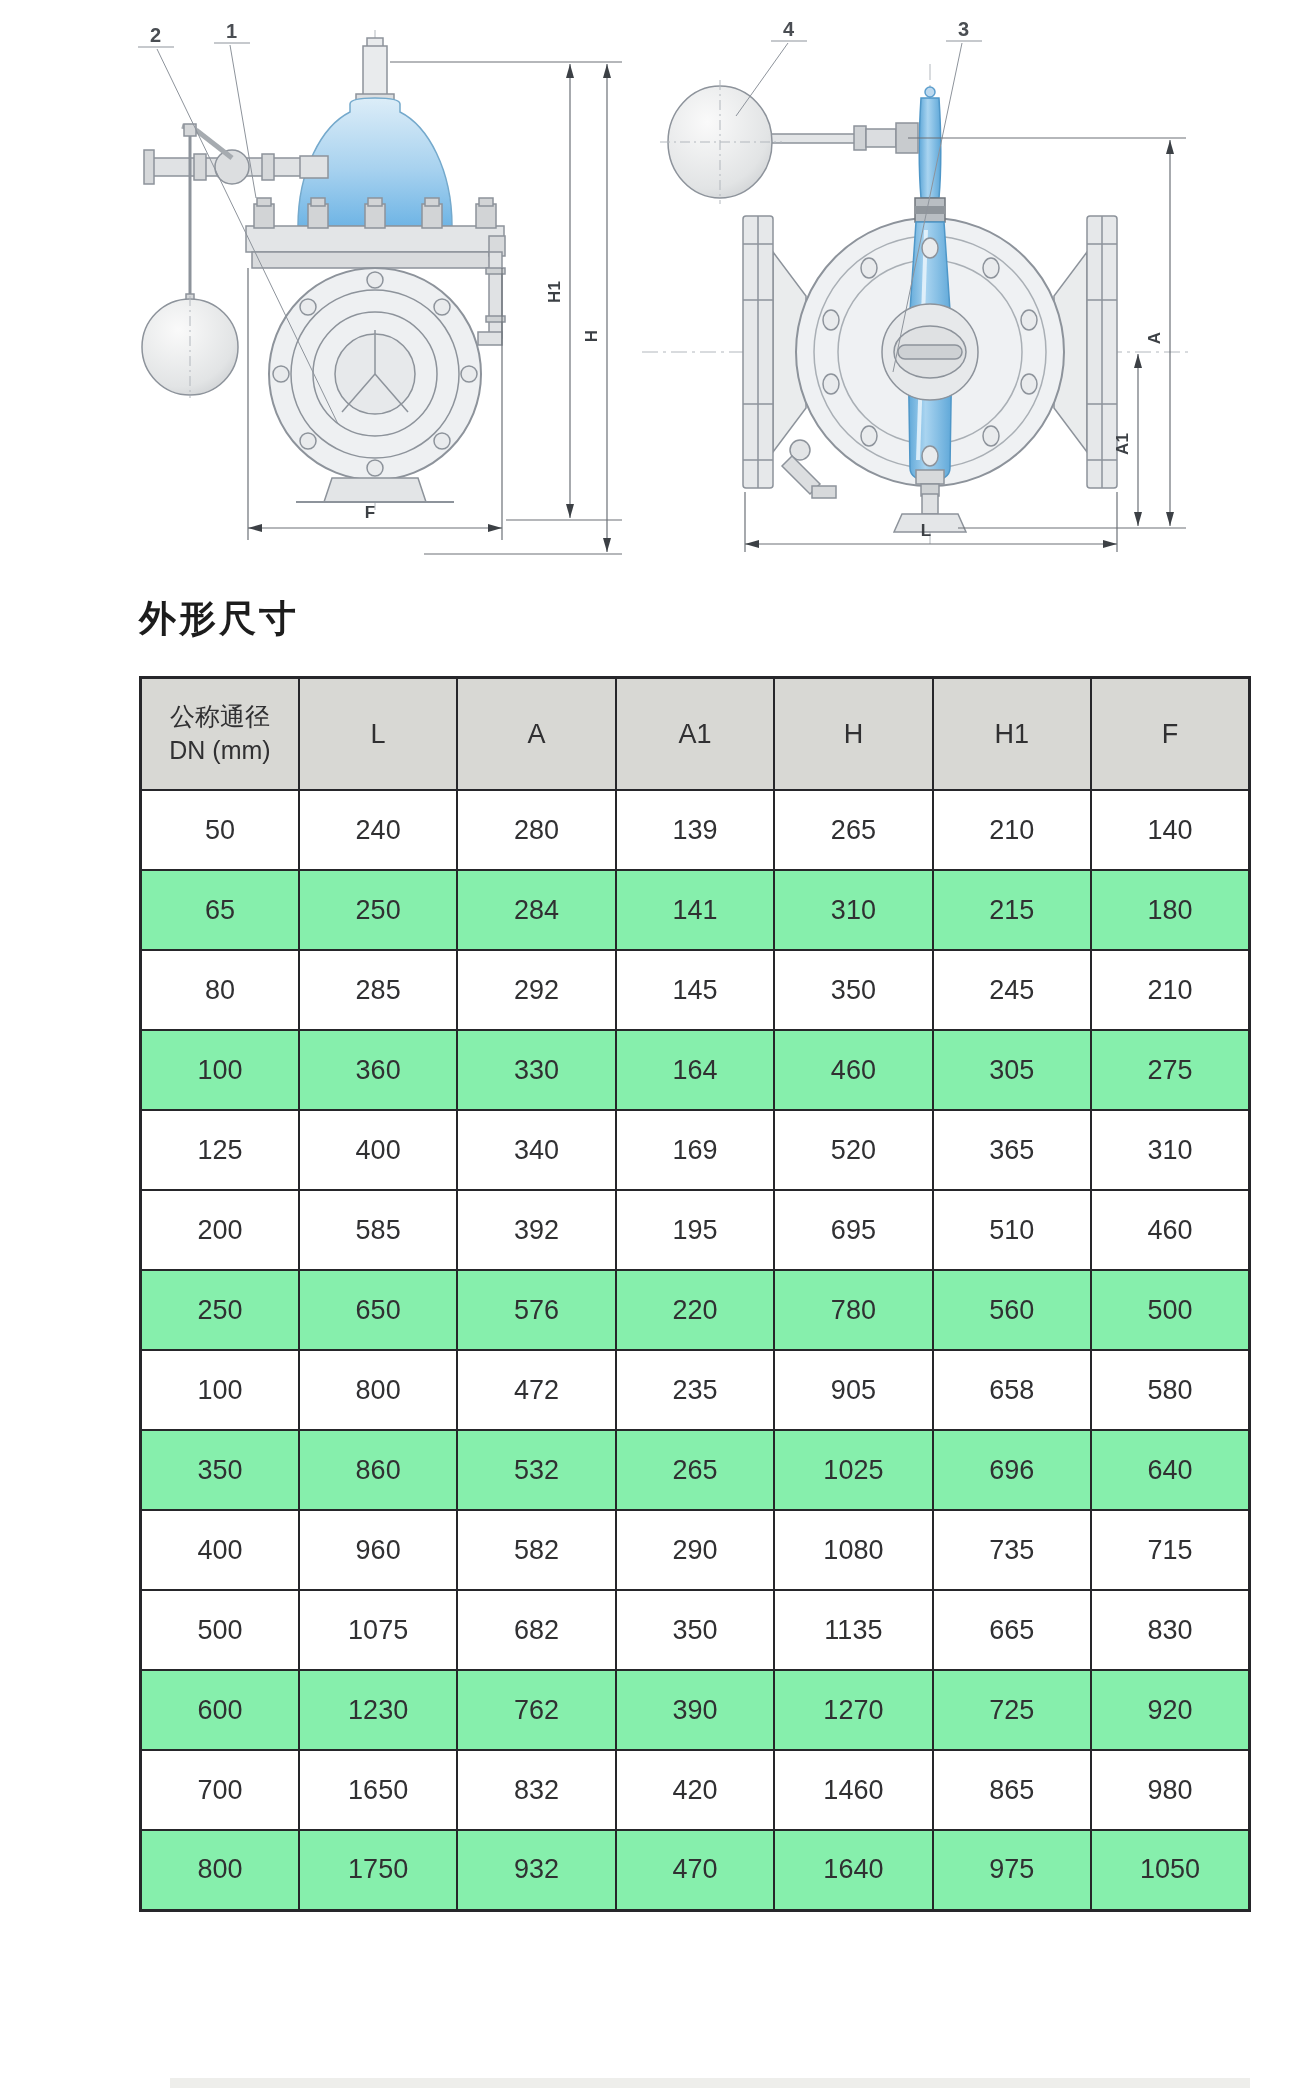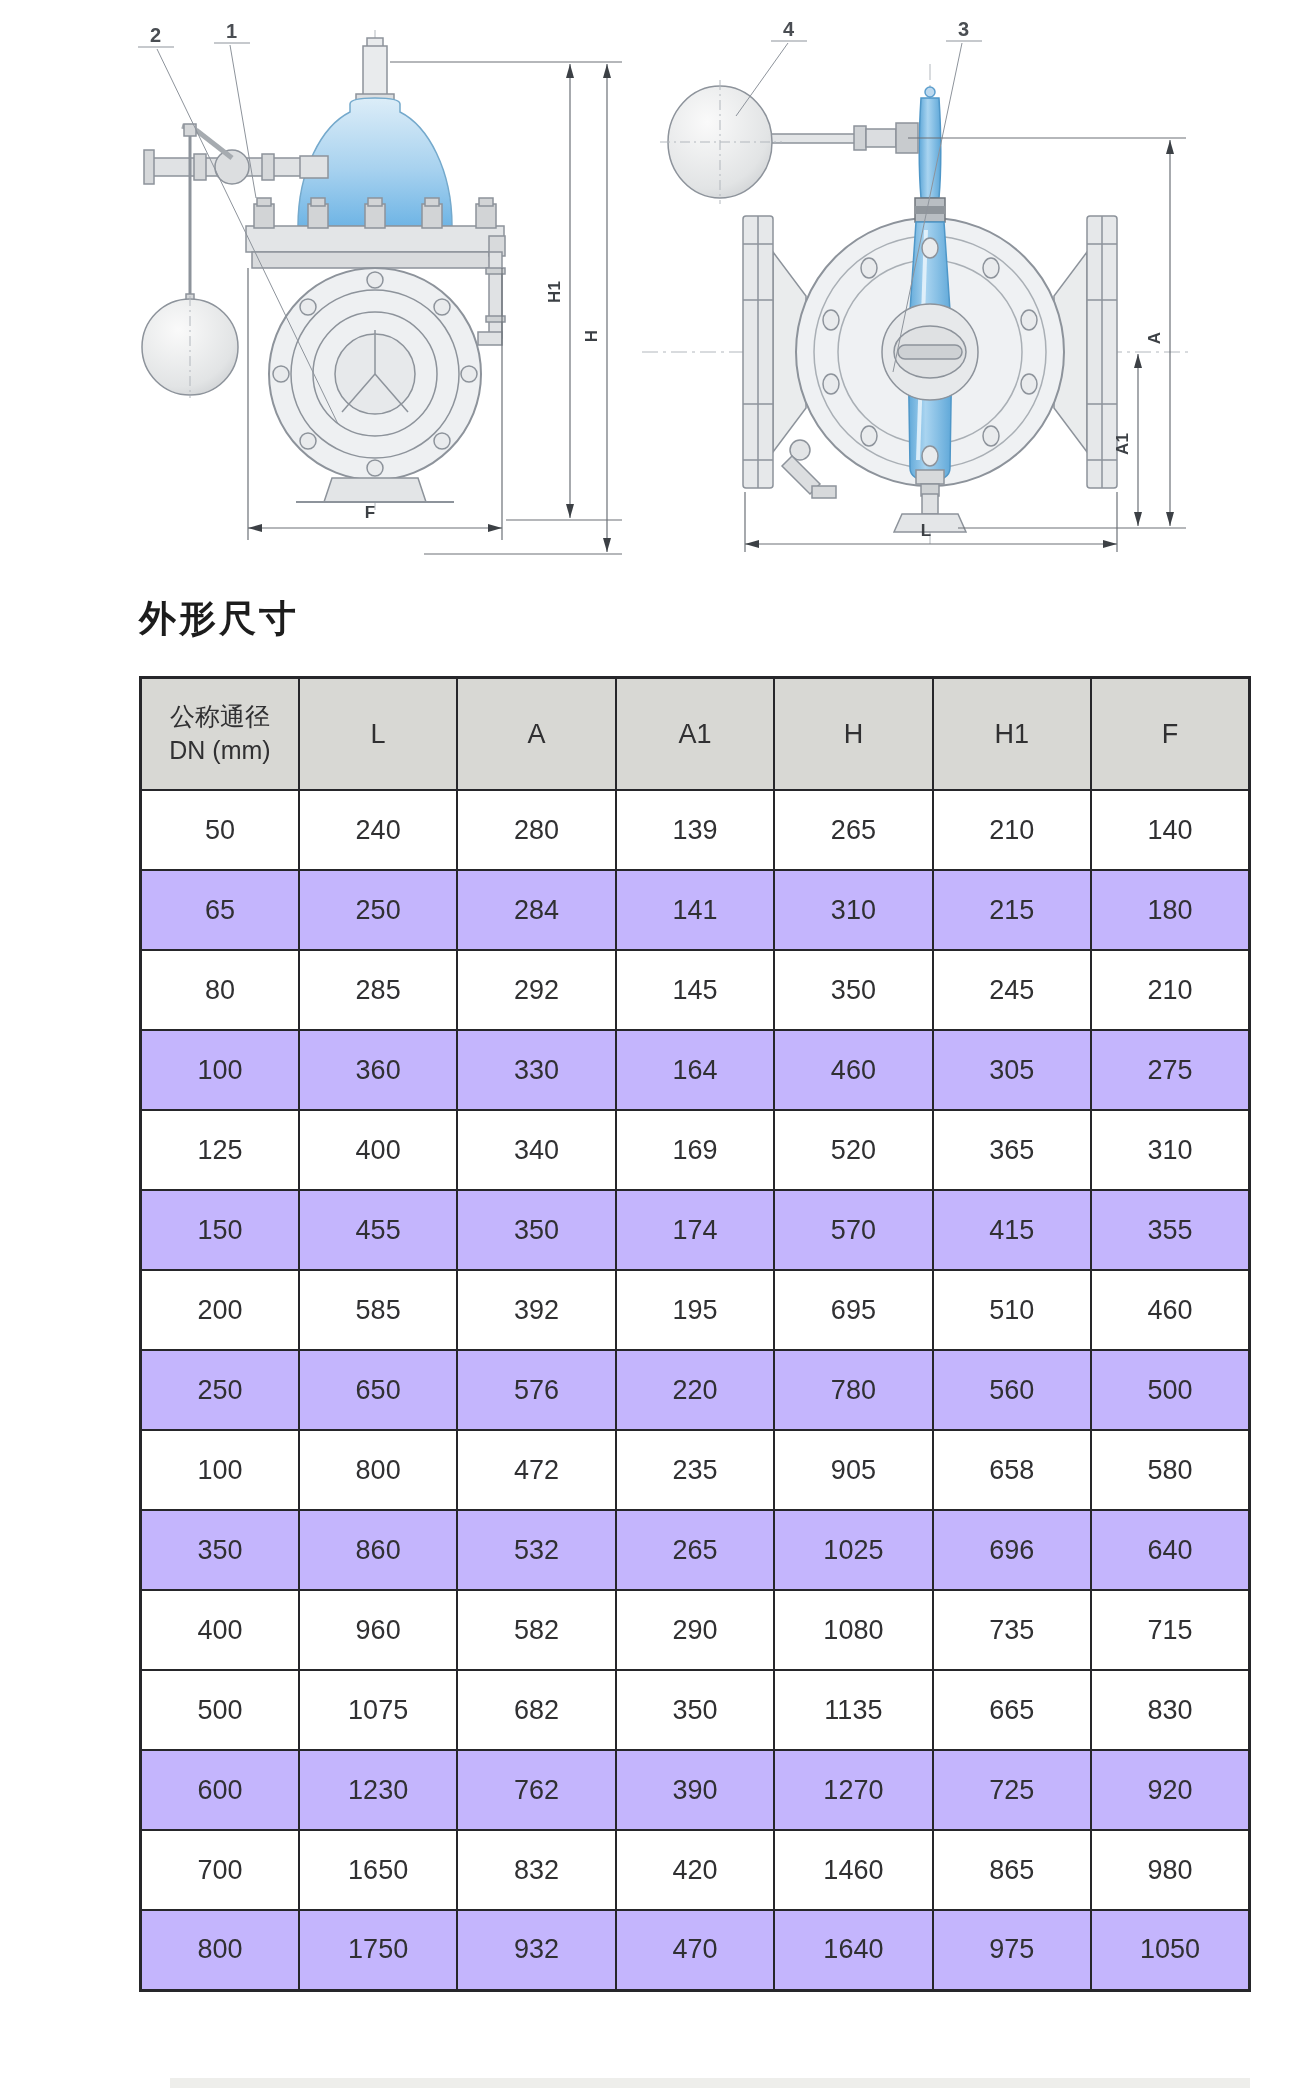--- a/index.html
+++ b/index.html
@@ -8,21 +8,21 @@
   #drawing-area{position:absolute;left:0;top:0;width:1300px;height:580px;}
   #section-title{position:absolute;left:139px;top:594px;margin:0;font-size:37px;font-weight:bold;
         color:#1c1c1c;letter-spacing:3px;}
   #dim-table{position:absolute;left:139px;top:676px;width:1112px;border-collapse:collapse;
         table-layout:fixed;border:3px solid #26262a;}
   #dim-table th,#dim-table td{border:2px solid #26262a;text-align:center;vertical-align:middle;
         color:#303032;}
   #dim-table thead th{background:#d8d8d4;height:108px;font-weight:normal;font-size:27px;}
   #dim-table thead th.dn-head{font-size:25px;line-height:1.35;}
   #dim-table tbody tr{height:80px;background:#ffffff;padding-left:21px;}
-  #dim-table tbody tr.alt{background:#c4b5fd;}
+  #dim-table tbody tr.alt{background:#86efac;}
   #dim-table tbody td{font-size:27px;}
   #bottom-strip{position:absolute;left:170px;top:2078px;width:1080px;height:10px;background:#eeeeeb;}
   .dimtext{font-size:17px;font-weight:bold;fill:#3c4045;}
   .callout{font-size:20px;font-weight:bold;fill:#4a4e53;}
 </style>
 </head>
 <body>
 
 <div id="page">
 
@@ -324,29 +324,20 @@
         </tr>
         <tr>
           <td>125</td>
           <td>400</td>
           <td>340</td>
           <td>169</td>
           <td>520</td>
           <td>365</td>
           <td>310</td>
         </tr>
-        <tr class="alt">
-          <td>150</td>
-          <td>455</td>
-          <td>350</td>
-          <td>174</td>
-          <td>570</td>
-          <td>415</td>
-          <td>355</td>
-        </tr>
         <tr>
           <td>200</td>
           <td>585</td>
           <td>392</td>
           <td>195</td>
           <td>695</td>
           <td>510</td>
           <td>460</td>
         </tr>
         <tr class="alt">

